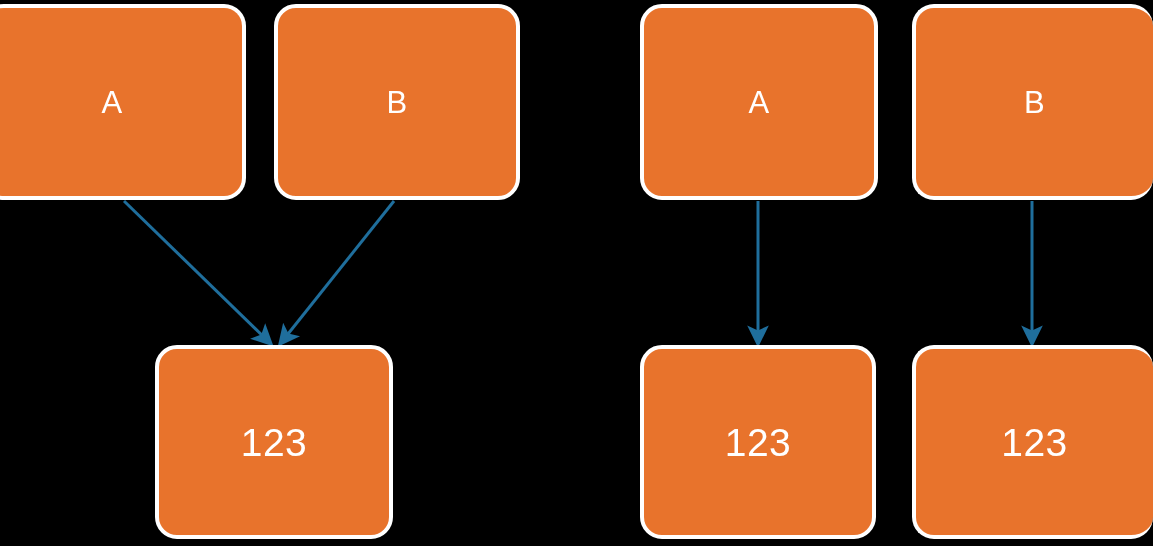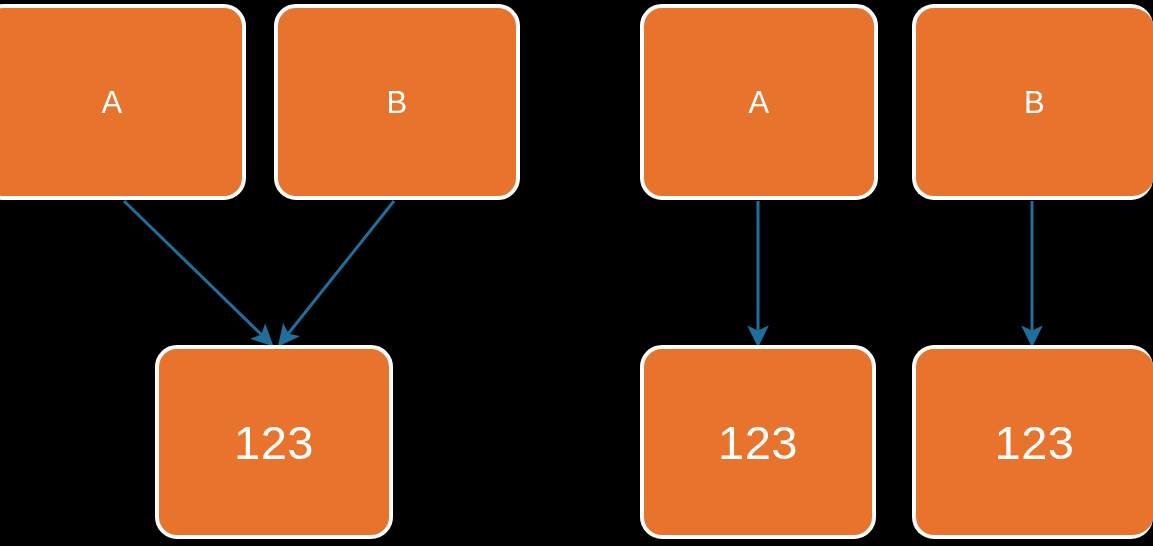--- a/index.html
+++ b/index.html
@@ -30,21 +30,21 @@
     color: #FFFFFF;
     font-weight: 400;
     letter-spacing: 0.5px;
     -webkit-font-smoothing: antialiased;
   }
   .node .node-label {
     display: block;
     line-height: 1;
   }
   .label-letter { font-size: 31px; }
-  .label-number { font-size: 47px; }
+  .label-number { font-size: 39px; }
 
   
   .clip-left  { border-left: none;  border-top-left-radius: 22px; border-bottom-left-radius: 22px; }
   .clip-right { border-right: none; }
 
   svg.edges {
     position: absolute;
     left: 0;
     top: 0;
     width: 1153px;

